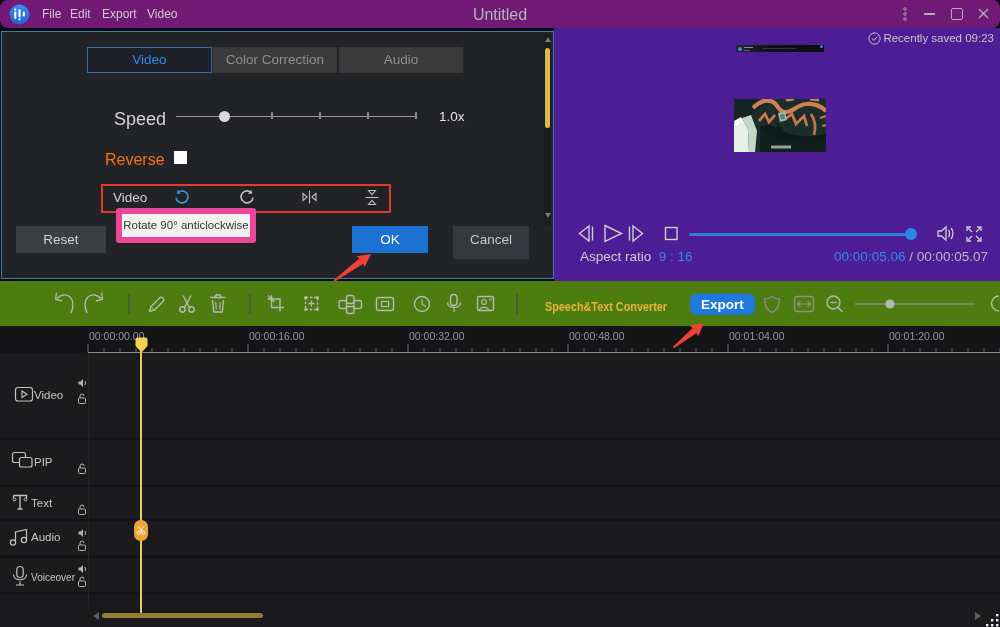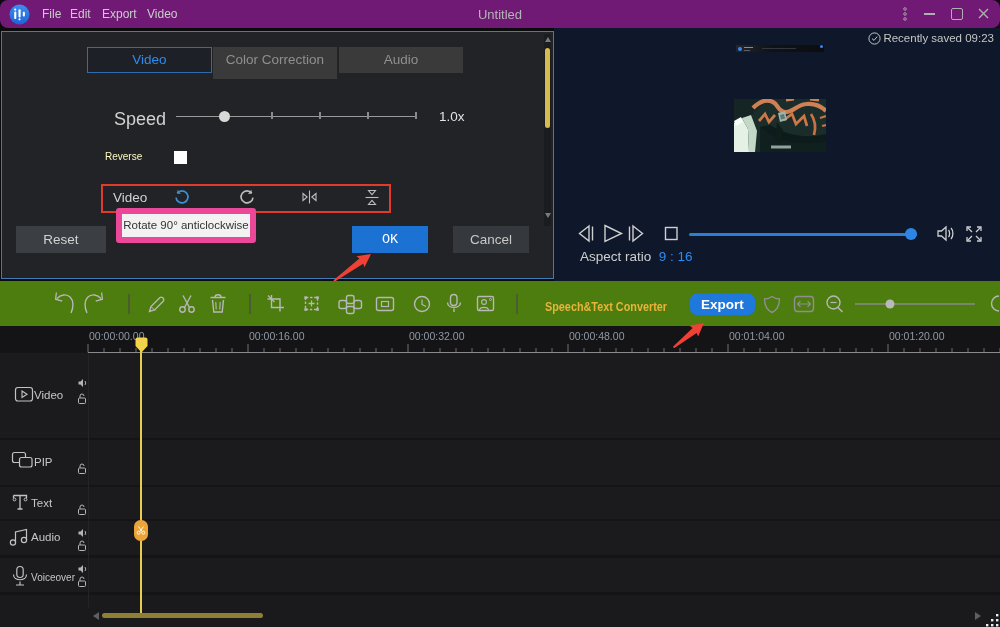--- a/index.html
+++ b/index.html
@@ -24,35 +24,35 @@
     <rect x="5.2" y="7.5" width="2.1" height="7.5" rx="1" fill="#fff"></rect>
     <circle cx="6.2" cy="5.6" r="1.1" fill="#fff"></circle>
     <rect x="9.5" y="5.2" width="2.1" height="8.2" rx="1" fill="#fff"></rect>
     <circle cx="10.5" cy="15.3" r="1.1" fill="#fff"></circle>
     <rect x="13.8" y="7.8" width="2.1" height="4.6" rx="1" fill="#fff"></rect>
   </svg>
   <div class="abs" style="left:42px;top:0;height:28px;line-height:29px;font-size:12px;color:#cbcbcb;">File</div>
   <div class="abs" style="left:70px;top:0;height:28px;line-height:29px;font-size:12px;color:#cbcbcb;">Edit</div>
   <div class="abs" style="left:102px;top:0;height:28px;line-height:29px;font-size:12px;color:#cbcbcb;">Export</div>
   <div class="abs" style="left:147px;top:0;height:28px;line-height:29px;font-size:12px;color:#cbcbcb;">Video</div>
-  <div class="abs" style="left:0;top:0;width:1000px;text-align:center;height:43px;line-height:29px;font-size:13px;color:#b5b5b5;">Untitled</div>
+  <div class="abs" style="left:0;top:0;width:1000px;text-align:center;height:43px;line-height:29px;font-size:16px;color:#b5b5b5;">Untitled</div>
 
   <svg class="abs" style="left:901px;top:7px;" width="8" height="14" viewBox="0 0 8 14">
     <circle cx="4" cy="2" r="1.3" fill="none" stroke="#aaa" stroke-width="0.9"></circle>
     <circle cx="4" cy="7" r="1.3" fill="none" stroke="#aaa" stroke-width="0.9"></circle>
     <circle cx="4" cy="12" r="1.3" fill="none" stroke="#aaa" stroke-width="0.9"></circle>
   </svg>
   <div class="abs" style="left:924px;top:13px;width:11px;height:1.5px;background:#b0b0b0;"></div>
   <div class="abs" style="left:951px;top:8px;width:10px;height:10px;border:1.5px solid #b0b0b0;border-radius:2px;"></div>
   <svg class="abs" style="left:978px;top:8px;" width="11" height="11" viewBox="0 0 11 11">
     <path d="M1 1 L10 10 M10 1 L1 10" stroke="#b0b0b0" stroke-width="1.4"></path>
   </svg>
 </div>
 
-<div class="abs" id="preview" style="left:554px;top:28px;width:446px;height:253px;background:#0f172a;">
+<div class="abs" id="preview" style="left:554px;top:28px;width:446px;height:253px;background:#4c1d95;">
 
   <div class="abs" style="left:0;top:4px;width:440px;text-align:right;font-size:11.5px;color:#c6c6c6;">
     <svg style="display:inline-block;vertical-align:-3px;margin-right:2px;" width="13" height="13" viewBox="0 0 13 13">
       <circle cx="6.5" cy="6.5" r="5.6" fill="none" stroke="#c6c6c6" stroke-width="1"></circle>
       <path d="M4 6.6 L6 8.4 L9.2 4.6" fill="none" stroke="#c6c6c6" stroke-width="1"></path>
     </svg>Recently saved 09:23</div>
 
   <div class="abs" style="left:182px;top:17px;width:88px;height:7px;background:linear-gradient(90deg,#23262c,#101217 40%,#0c0d10);">
     <div class="abs" style="left:2px;top:1.5px;width:4px;height:4px;border-radius:50%;background:#3b86e8;"></div>
     <div class="abs" style="left:8px;top:2px;width:9px;height:1px;background:#8a8a8a;"></div>
@@ -97,38 +97,39 @@
     <path d="M12.5 5 C14 6.5 14 10.5 12.5 12 M15 3 C17.5 5.5 17.5 11.5 15 14" fill="none" stroke="#cfcfcf" stroke-width="1.3"></path>
   </svg>
   <svg class="abs" style="left:412px;top:198px;" width="16" height="16" viewBox="0 0 16 16">
     <g stroke="#cfcfcf" stroke-width="1.3" fill="none">
       <path d="M1 5 L1 1 L5 1 M11 1 L15 1 L15 5 M15 11 L15 15 L11 15 M5 15 L1 15 L1 11"></path>
       <path d="M1.5 1.5 L6 6 M14.5 1.5 L10 6 M14.5 14.5 L10 10 M1.5 14.5 L6 10"></path>
     </g>
   </svg>
 
   <div class="abs" style="left:26px;top:221px;font-size:13.5px;color:#cfcfcf;">Aspect ratio&nbsp; <span style="color:#2d8cf0;">9 : 16</span></div>
+  <div class="abs" style="left:0;top:221px;width:434px;text-align:right;font-size:13.5px;color:#b9b9b9;"><span style="color:#2d8cf0;">00:00:05.06</span>&nbsp;/&nbsp;00:00:05.07</div>
 </div>
 
 <div class="abs" id="dialog" style="left:1px;top:31px;width:551px;height:246px;background:#222326;border:1.5px solid #3f7cb4;">
 
   <div class="abs" style="left:85px;top:15px;width:123px;height:24px;background:#1d2127;border:1px solid #2f6bad;color:#2d8cf0;font-size:13.5px;text-align:center;line-height:24px;">Video</div>
-  <div class="abs" style="left:211px;top:15px;width:124px;height:32px;background:#3a3a3a;color:#8f8f8f;font-size:13.5px;text-align:center;line-height:26px;">Color Correction</div>
+  <div class="abs" style="left:211px;top:15px;width:124px;height:26px;background:#3a3a3a;color:#8f8f8f;font-size:13.5px;text-align:center;line-height:26px;">Color Correction</div>
   <div class="abs" style="left:337px;top:15px;width:124px;height:26px;background:#3a3a3a;color:#8f8f8f;font-size:13.5px;text-align:center;line-height:26px;">Audio</div>
 
   <div class="abs" style="left:112px;top:77px;font-size:18px;color:#d2d2d2;">Speed</div>
   <div class="abs" style="left:174px;top:83.5px;width:240px;height:1.5px;background:#9a9a9a;"></div>
   <div class="abs" style="left:269px;top:80px;width:1.5px;height:7px;background:#8a8a8a;"></div>
   <div class="abs" style="left:317px;top:80px;width:1.5px;height:7px;background:#8a8a8a;"></div>
   <div class="abs" style="left:365px;top:80px;width:1.5px;height:7px;background:#8a8a8a;"></div>
   <div class="abs" style="left:413px;top:80px;width:1.5px;height:7px;background:#8a8a8a;"></div>
   <div class="abs" style="left:217px;top:78.5px;width:11px;height:11px;border-radius:50%;background:#d8d8d8;"></div>
   <div class="abs" style="left:437px;top:77px;font-size:13.5px;color:#e2e2e2;">1.0x</div>
 
-  <div class="abs" style="left:103px;top:119px;font-size:10px;color:#fef9c3;">Reverse</div>
+  <div class="abs" style="left:103px;top:119px;font-size:16px;color:#f97316;">Reverse</div>
   <div class="abs" style="left:172px;top:119px;width:13px;height:13px;background:#fff;"></div>
 
   <div class="abs" style="left:99px;top:152px;width:286px;height:25px;border:2px solid #e23b2c;"></div>
   <div class="abs" style="left:111px;top:158px;font-size:13.5px;color:#d2d2d2;">Video</div>
   <svg class="abs" style="left:172px;top:157px;" width="16" height="16" viewBox="0 0 16 16">
     <path d="M3.2 4.2 A6 6 0 1 1 2 8.6" fill="none" stroke="#3d8fd8" stroke-width="1.7"></path>
     <path d="M3.6 0.8 L3.2 4.6 L7 4.9 Z" fill="#3d8fd8"></path>
   </svg>
   <svg class="abs" style="left:237px;top:157px;" width="16" height="16" viewBox="0 0 16 16">
     <path d="M12.8 4.2 A6 6 0 1 0 14 8.6" fill="none" stroke="#bdbdbd" stroke-width="1.6"></path>
@@ -141,22 +142,22 @@
   </svg>
   <svg class="abs" style="left:363px;top:156.5px;" width="14" height="17" viewBox="0 0 14 17">
     <path d="M0.5 8.5 L13.5 8.5" stroke="#bdbdbd" stroke-width="1.1"></path>
     <path d="M3.5 1.5 L10.5 1.5 L7 5.7 Z" fill="none" stroke="#bdbdbd" stroke-width="1.1"></path>
     <path d="M3.5 15.5 L10.5 15.5 L7 11.3 Z" fill="none" stroke="#bdbdbd" stroke-width="1.1"></path>
   </svg>
 
   <div class="abs" style="left:114px;top:176px;width:128px;height:23px;background:#f2f2f2;border:6px solid #ec4899;border-radius:3px;color:#333;font-size:11.5px;line-height:23px;text-align:center;white-space:nowrap;">Rotate 90° anticlockwise</div>
 
   <div class="abs" style="left:14px;top:194px;width:90px;height:27px;background:#3b3e43;color:#d2d2d2;font-size:13.5px;text-align:center;line-height:27px;">Reset</div>
-  <div class="abs" style="left:350px;top:194px;width:76px;height:27px;background:#1b72d2;color:#fff;font-size:13.5px;text-align:center;line-height:27px;font-family:Liberation Mono, monospace;">OK</div>
-  <div class="abs" style="left:451px;top:194px;width:76px;height:27px;background:#35383d;color:#c8c8c8;font-size:13.5px;text-align:center;line-height:27px;">Cancel</div>
+  <div class="abs" style="left:350px;top:194px;width:76px;height:27px;background:#1b72d2;color:#fff;font-size:13.5px;text-align:center;line-height:27px;">OK</div>
+  <div class="abs" style="left:451px;top:194px;width:76px;height:33px;background:#35383d;color:#c8c8c8;font-size:13.5px;text-align:center;line-height:27px;">Cancel</div>
 
   <div class="abs" style="left:542px;top:2px;width:7px;height:192px;background:#1b1c1f;"></div>
   <svg class="abs" style="left:543px;top:5px;" width="6" height="5" viewBox="0 0 6 5">
       <path d="M3 0 L6 5 L0 5 Z" fill="#7a7a7a"></path>
     </svg>
   <div class="abs" style="left:543px;top:16px;width:5px;height:80px;border-radius:3px;background:#d8bb4e;"></div>
   <svg class="abs" style="left:543px;top:181px;" width="6" height="5" viewBox="0 0 6 5">
       <path d="M0 0 L6 0 L3 5 Z" fill="#7a7a7a"></path>
     </svg>
 </div>

